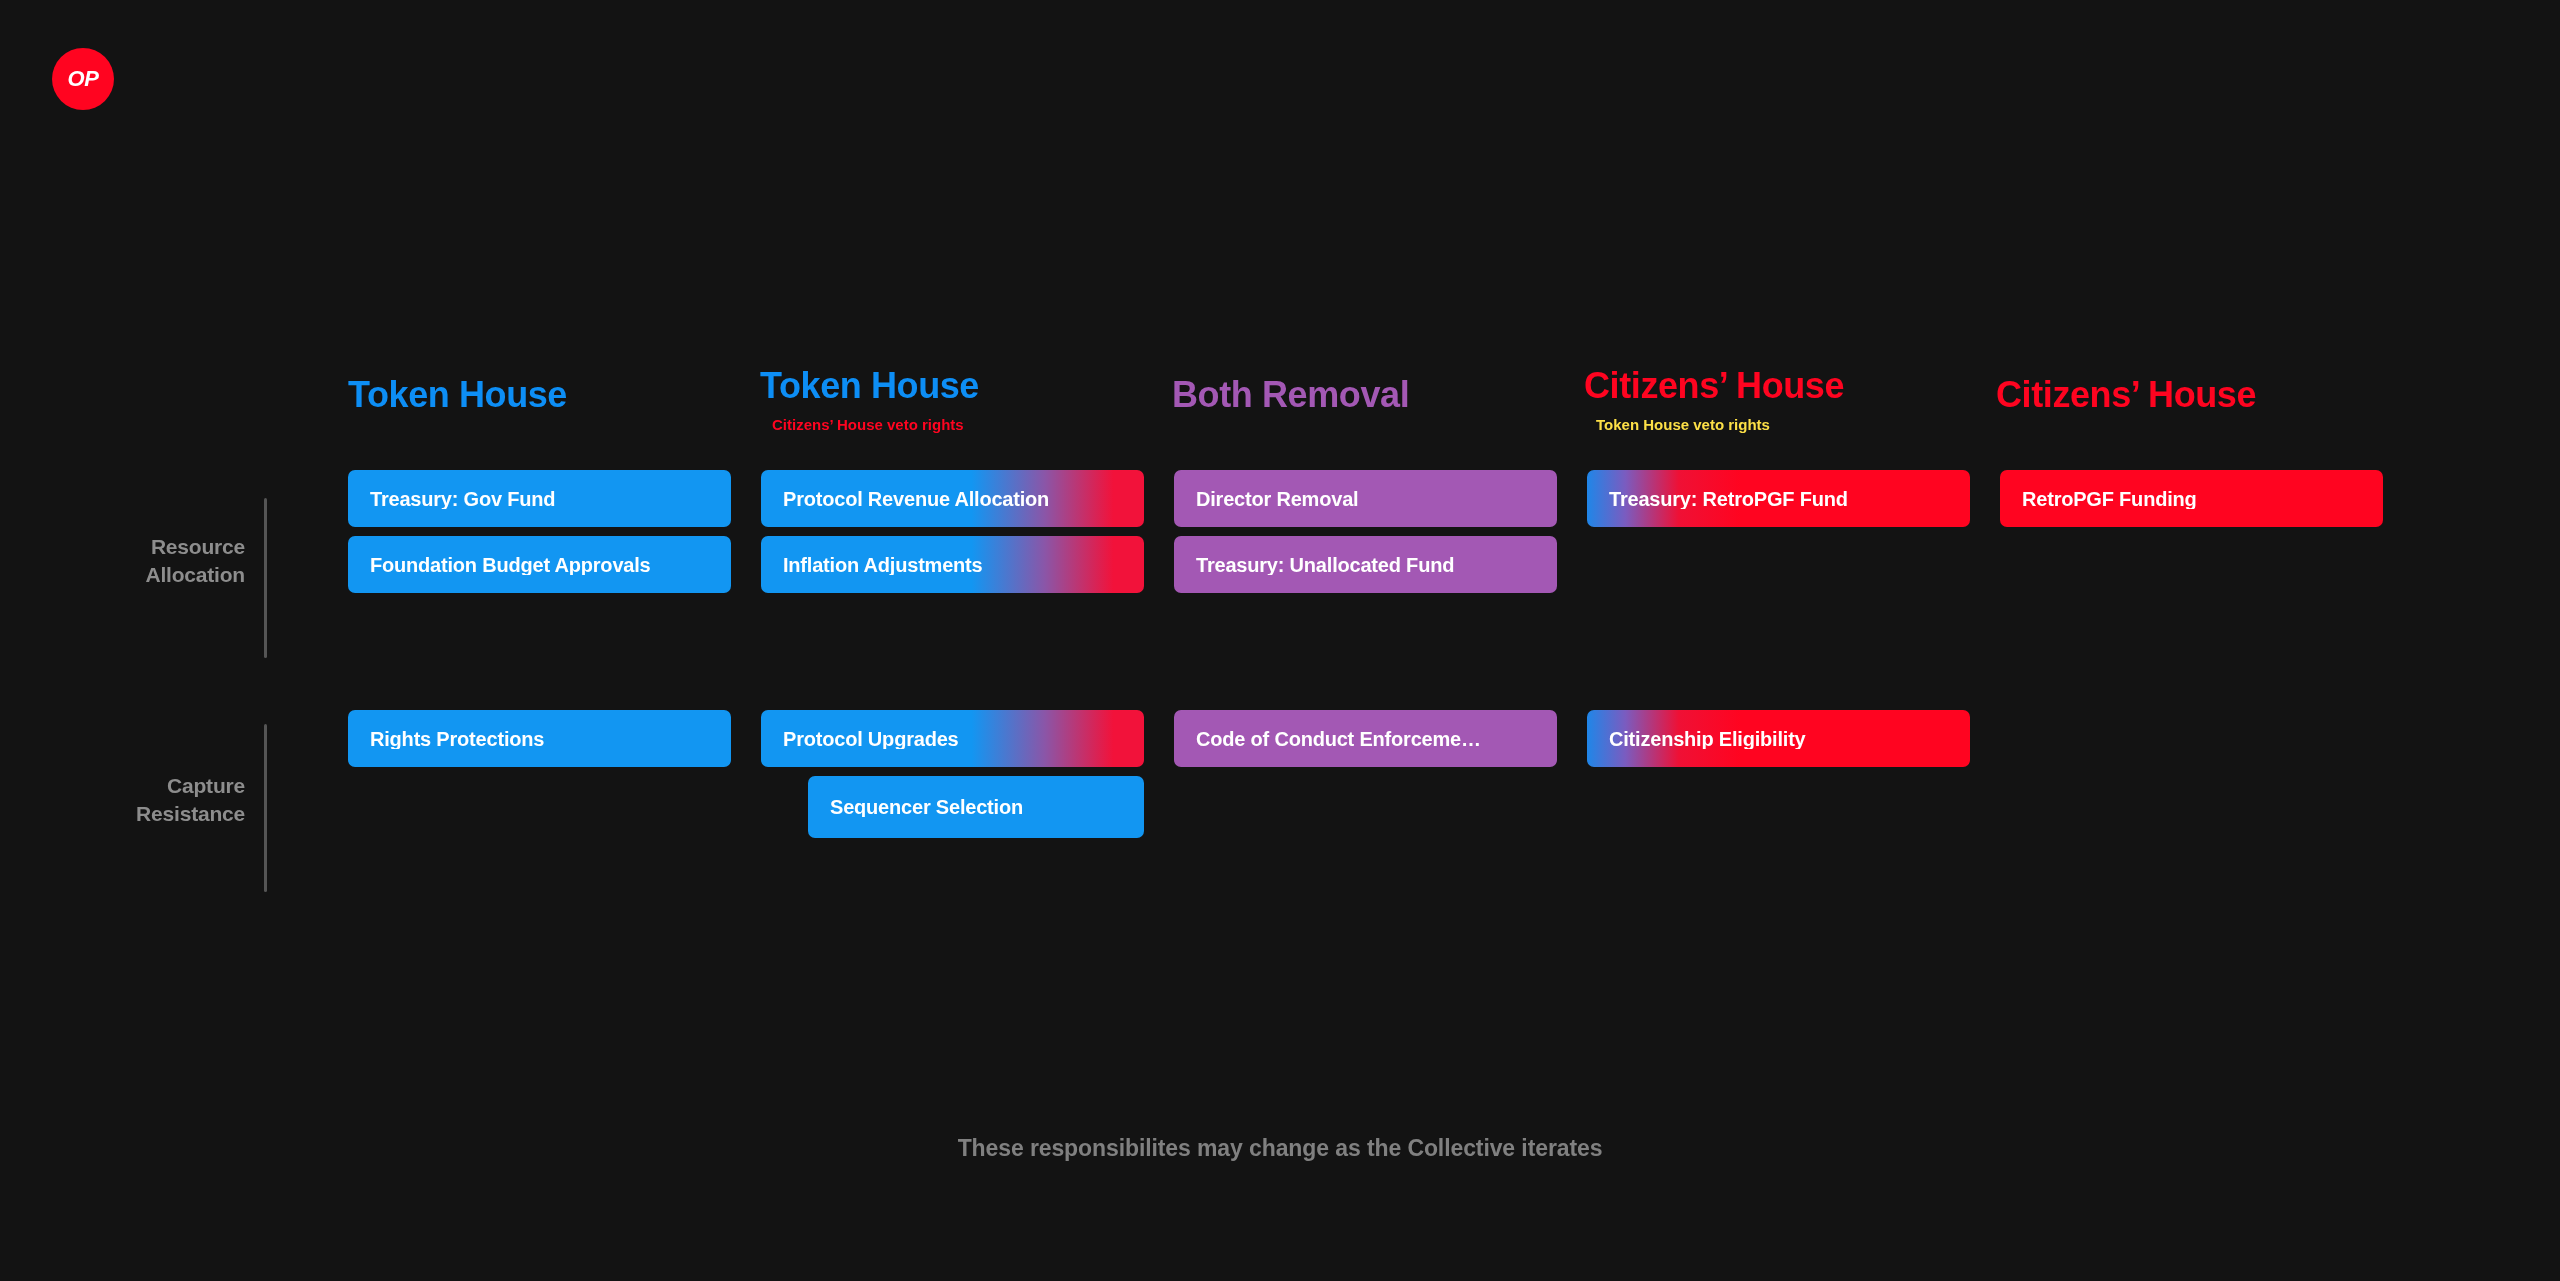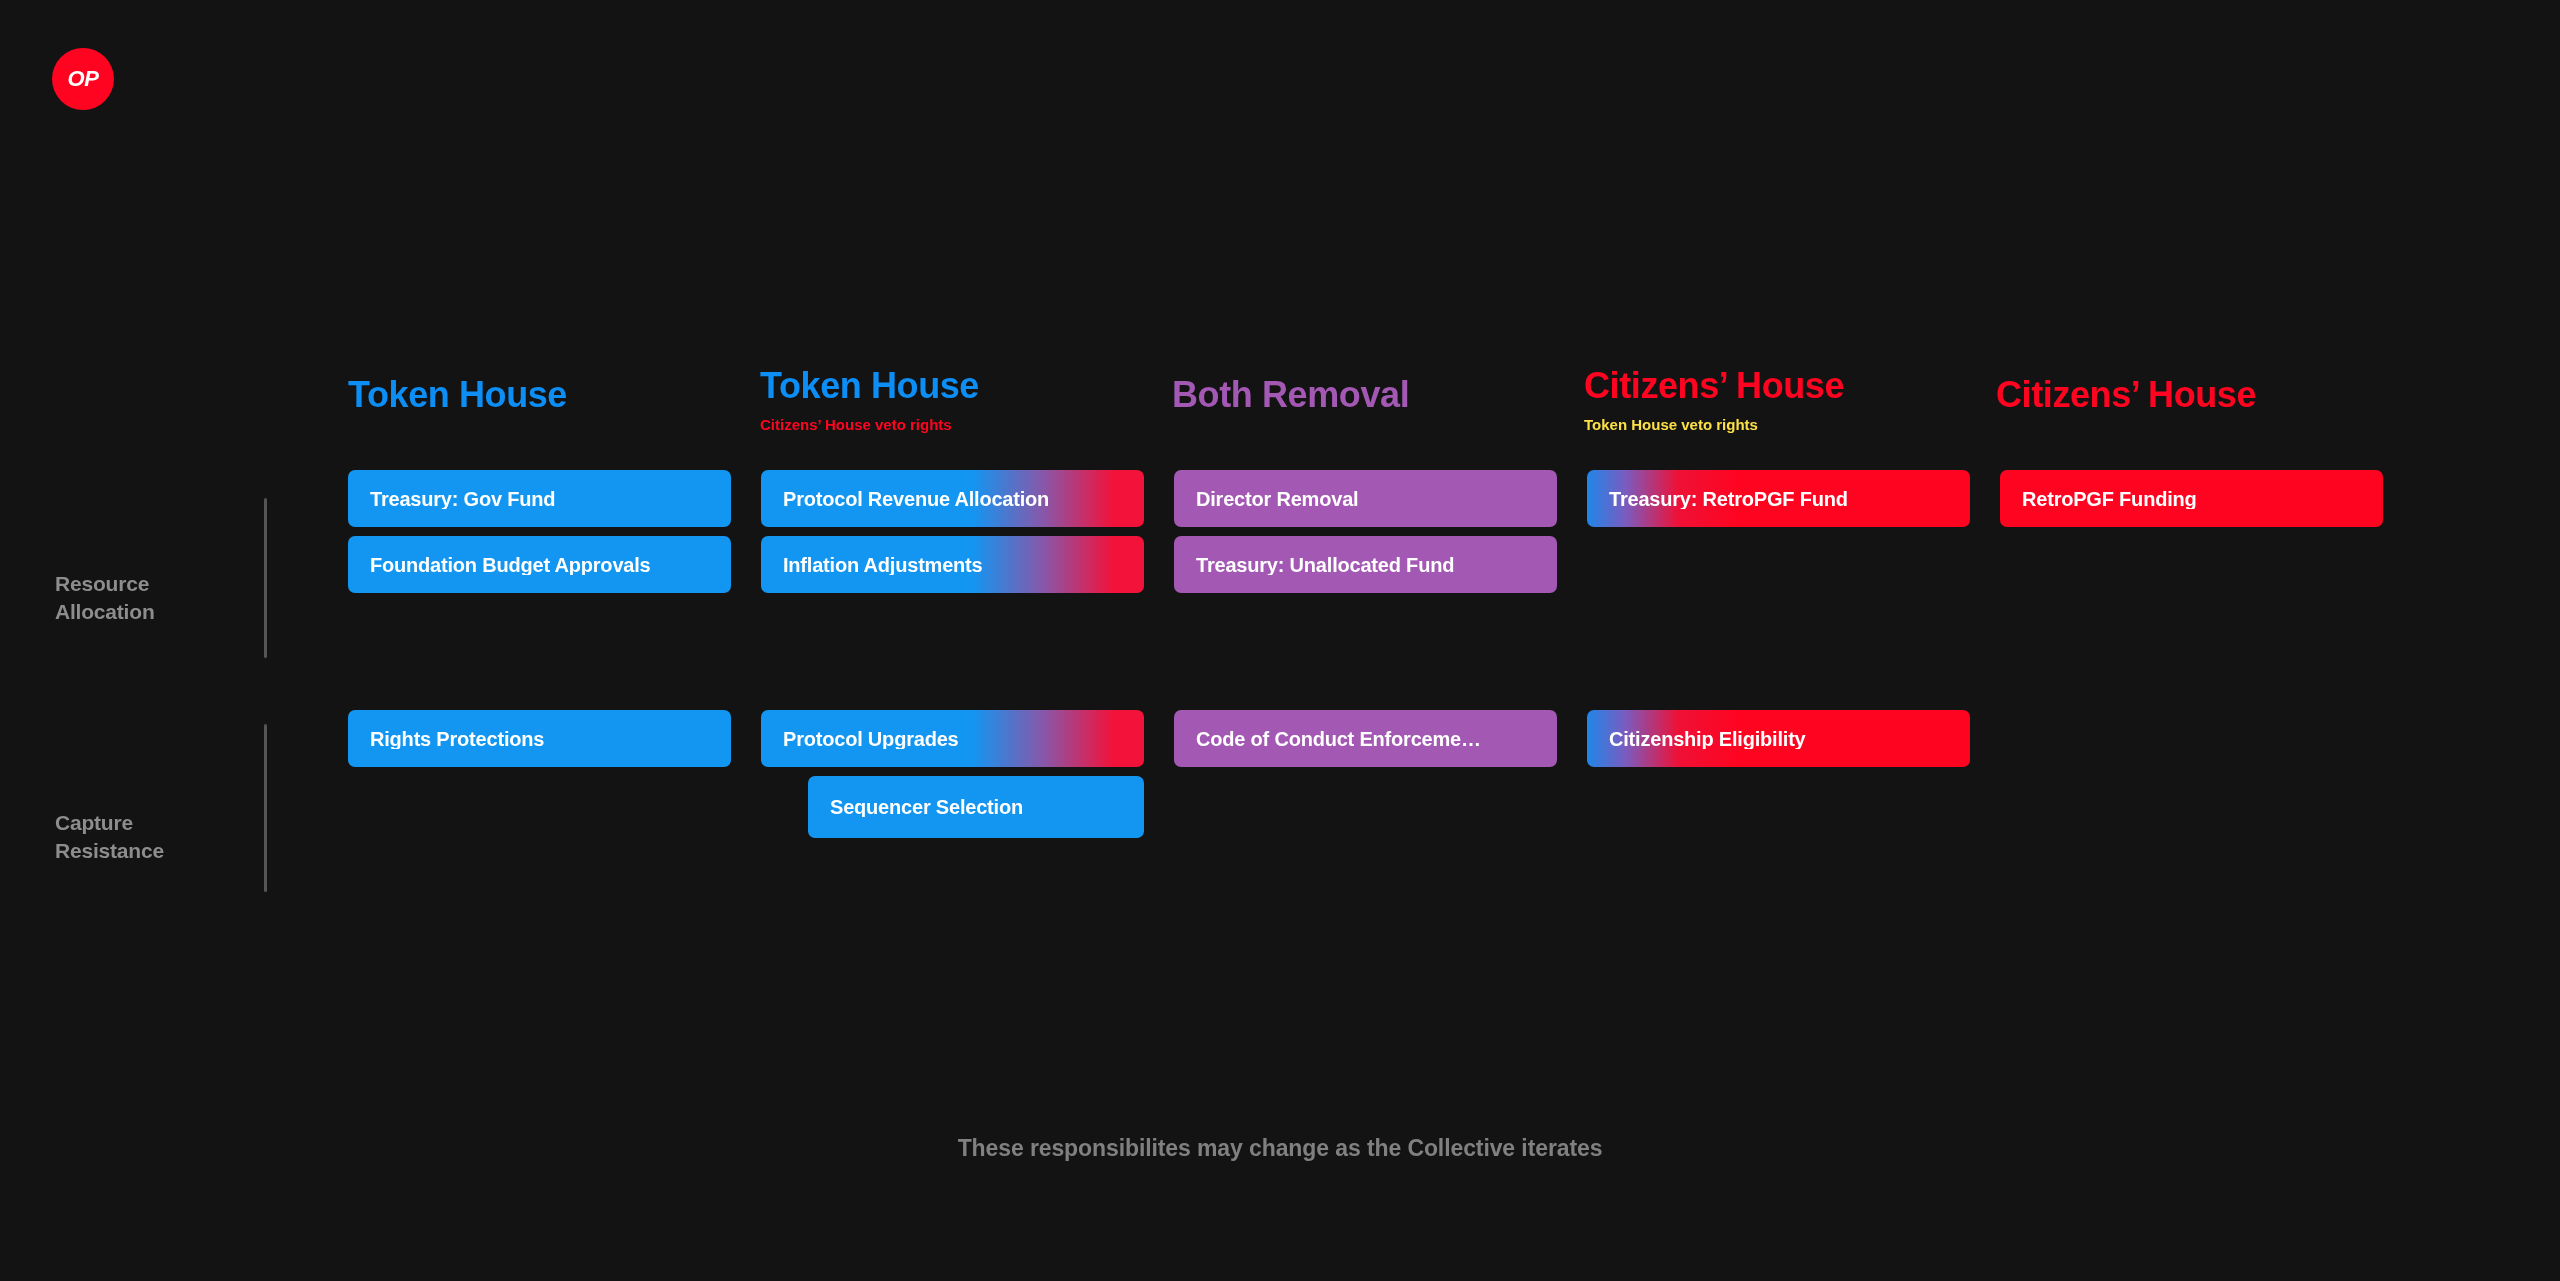--- a/index.html
+++ b/index.html
@@ -66,20 +66,21 @@
     line-height:1.1;
     letter-spacing:-0.4px;
     white-space:nowrap;
   }
   .col-sub {
     margin-top:11px;
     font-size:15px;
     font-weight:bold;
     line-height:1.2;
     white-space:nowrap;
+    margin-left:12px;
   }
 
   .body-rows {
     position:relative;
   }
   .row {
     display:flex;
     gap:30px;
     margin-bottom:0;
   }
@@ -124,27 +125,26 @@
     background:linear-gradient(90deg,#1296f2 0%,#1296f2 55%,#8a56a8 74%,#f2123a 92%,#f2123a 100%);
   }
   .fill-red-blue {
     background:linear-gradient(90deg,#1f86e8 0%,#7a5cc0 10%,#ef1035 24%,#FF0420 40%,#FF0420 100%);
   }
 
   
   .row-label {
     position:absolute;
     width:190px;
-    text-align:left;
+    text-align:right;
     color:#8d8d8d;
     font-size:21px;
     font-weight:bold;
     line-height:1.35;
     letter-spacing:-0.2px;
-    margin-top:37px;
   }
   .row-label-1 { left:55px; top:533px; }
   .row-label_2 { left:55px; top:772px; }
 
   .divider {
     position:absolute;
     left:264px;
     width:3px;
     background:#555555;
     border-radius:2px;

